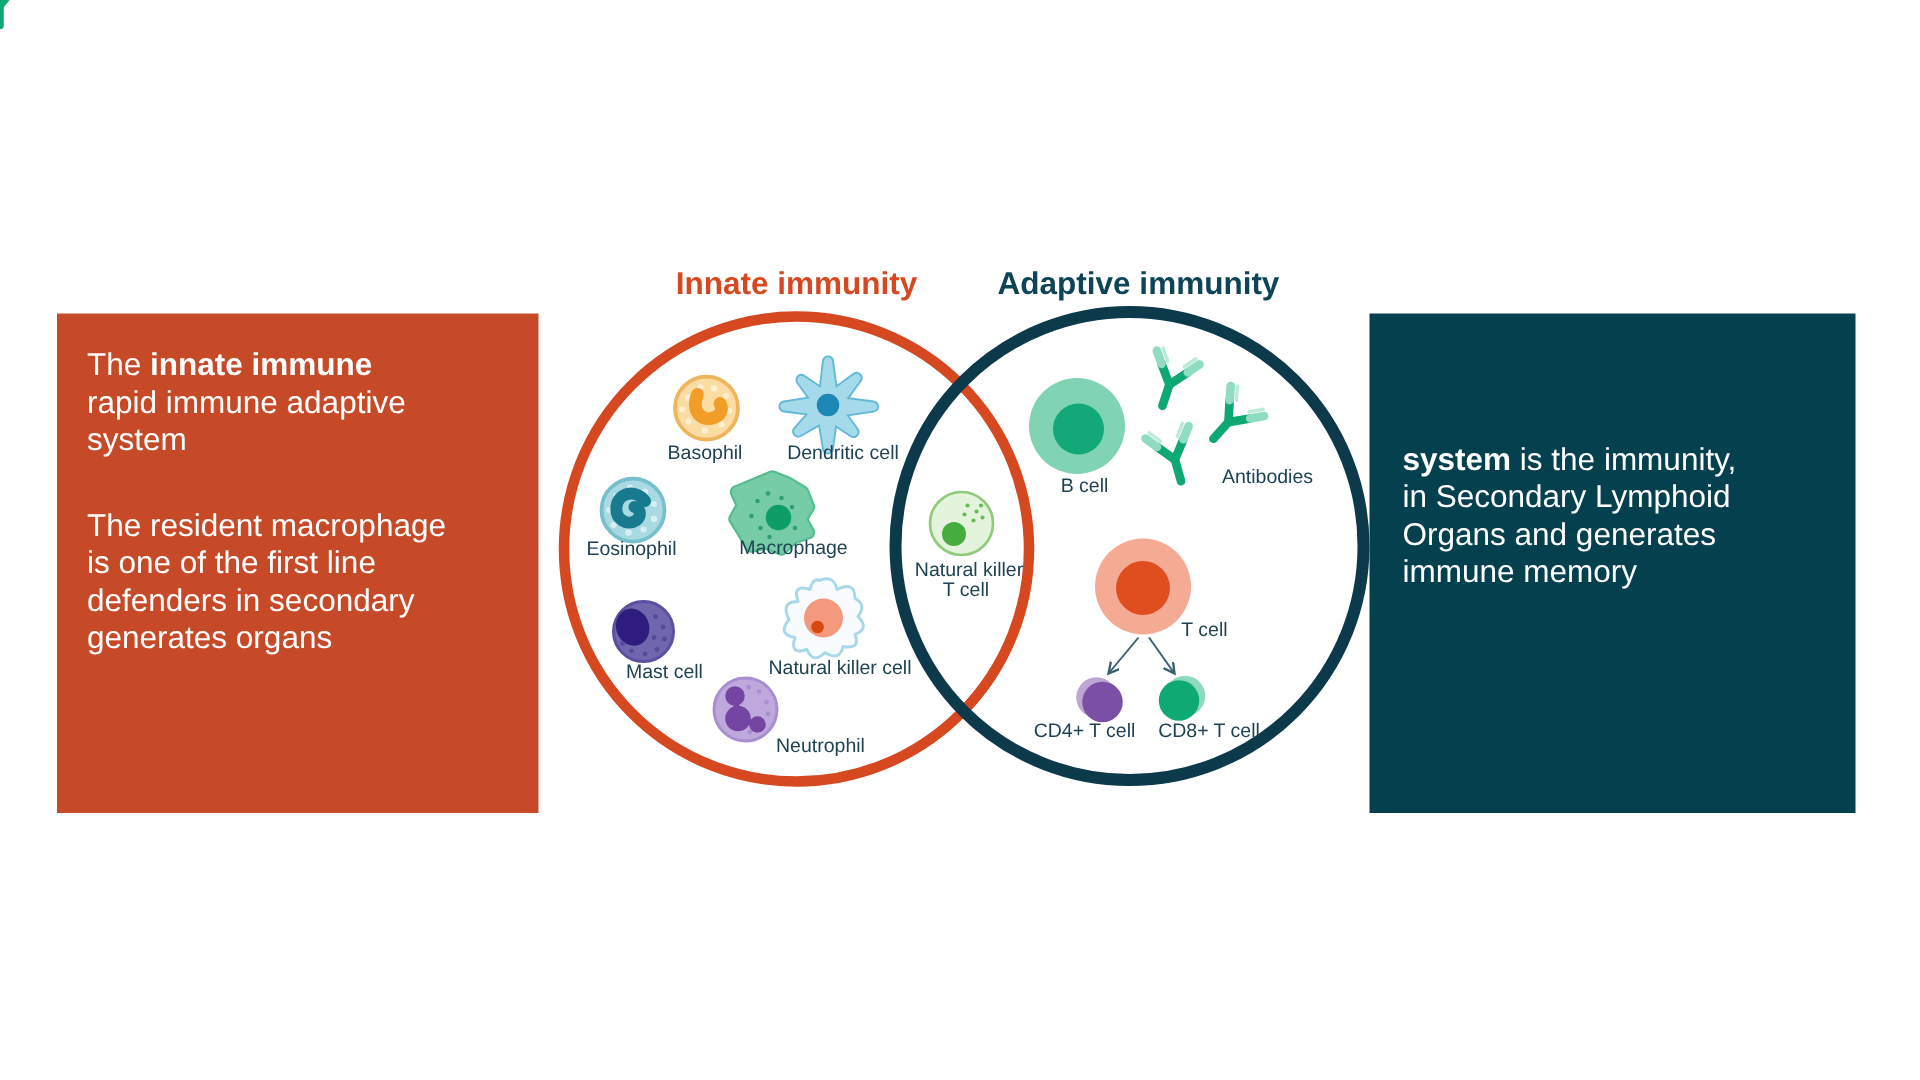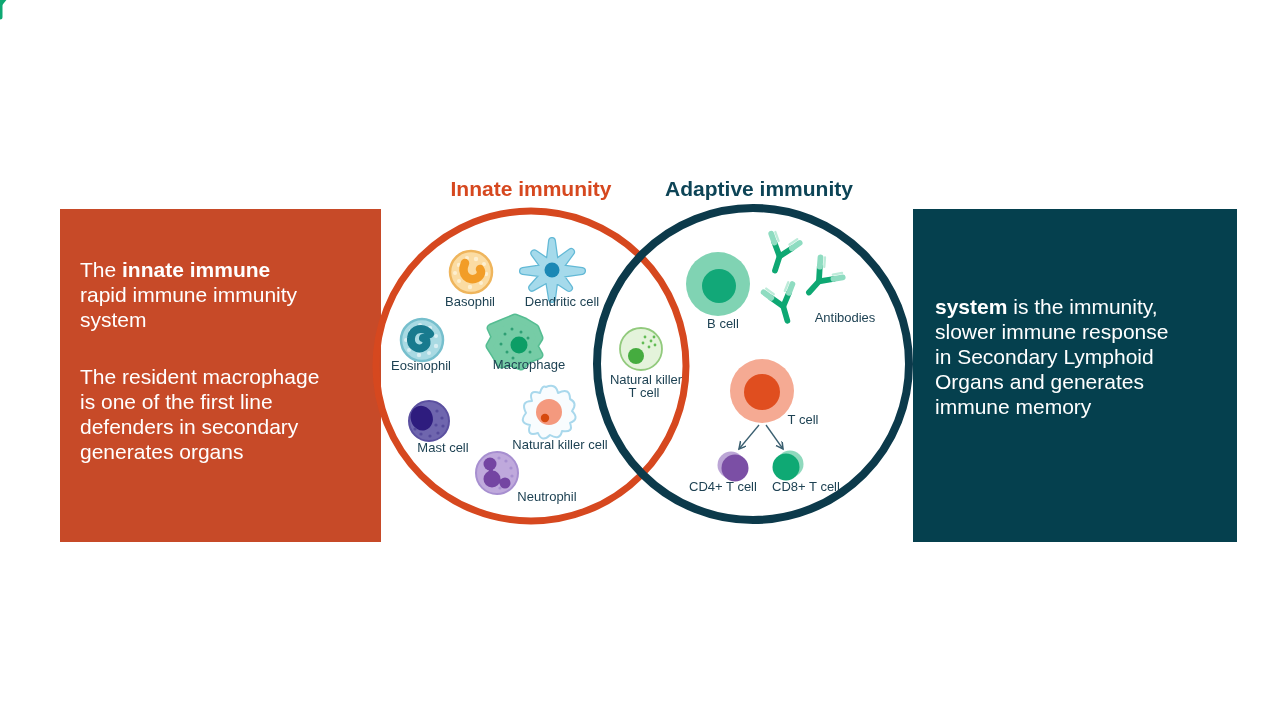--- a/index.html
+++ b/index.html
@@ -6,52 +6,51 @@
   body{
     width:1280px;height:720px;position:relative;background:#ffffff;
     font-family:"Liberation Sans", sans-serif;overflow:hidden;
   }
   .side-box{
     position:absolute;top:209px;width:321px;height:333px;
     box-sizing:border-box;color:#ffffff;font-size:21px;line-height:25px;
   }
   .side-box .line{white-space:nowrap;}
   .side-box b{font-weight:bold;}
-  #left-box{left:60px;background:var(--innate_box_bg);padding:48px 18px 0 20px;}
+  #left-box{left:38px;background:var(--innate_box_bg);padding:22px 18px 0 20px;}
   #right-box{left:913px;width:324px;background:var(--adaptive_box_bg);padding:85px 16px 0 22px;}
   .para + .para{margin-top:32px;}
   svg{position:absolute;left:0;top:0;}
   .innate-stroke{stroke:var(--innate_accent);}
   .adaptive-stroke{stroke:var(--adaptive_circle);}
   .title-text{font-size:21px;font-weight:600;}
   .innate-title{fill:var(--innate_accent);}
   .adaptive-title{fill:var(--adaptive_accent);}
   .cell-label{font-size:13px;fill:var(--label_text);}
 </style>
 </head>
 <body>
 
 <div id="left-box" class="side-box">
   <div class="para">
       <div class="line"><span>The </span><b>innate immune</b></div>
-      <div class="line"><span>rapid immune immunity</span></div>
+      <div class="line"><span>rapid immune adaptive</span></div>
       <div class="line"><span>system</span></div>
     </div>
   <div class="para">
       <div class="line"><span>The resident macrophage</span></div>
       <div class="line"><span>is one of the first line</span></div>
       <div class="line"><span>defenders in secondary</span></div>
       <div class="line"><span>generates organs</span></div>
     </div>
 </div>
 
 <div id="right-box" class="side-box">
   <div class="para">
       <div class="line"><b>system</b><span> is the immunity,</span></div>
-      <div class="line"><span>slower immune response</span></div>
       <div class="line"><span>in Secondary Lymphoid</span></div>
       <div class="line"><span>Organs and generates</span></div>
       <div class="line"><span>immune memory</span></div>
     </div>
 </div>
 
 <svg width="1280" height="720" viewBox="0 0 1280 720">
   <defs>
     <marker id="arrw" markerWidth="9" markerHeight="9" refX="5.5" refY="3" orient="auto">
       <path d="M0,0 L5.5,3 L0,6" fill="none" stroke="#3A5F70" stroke-width="1.2"></path>

